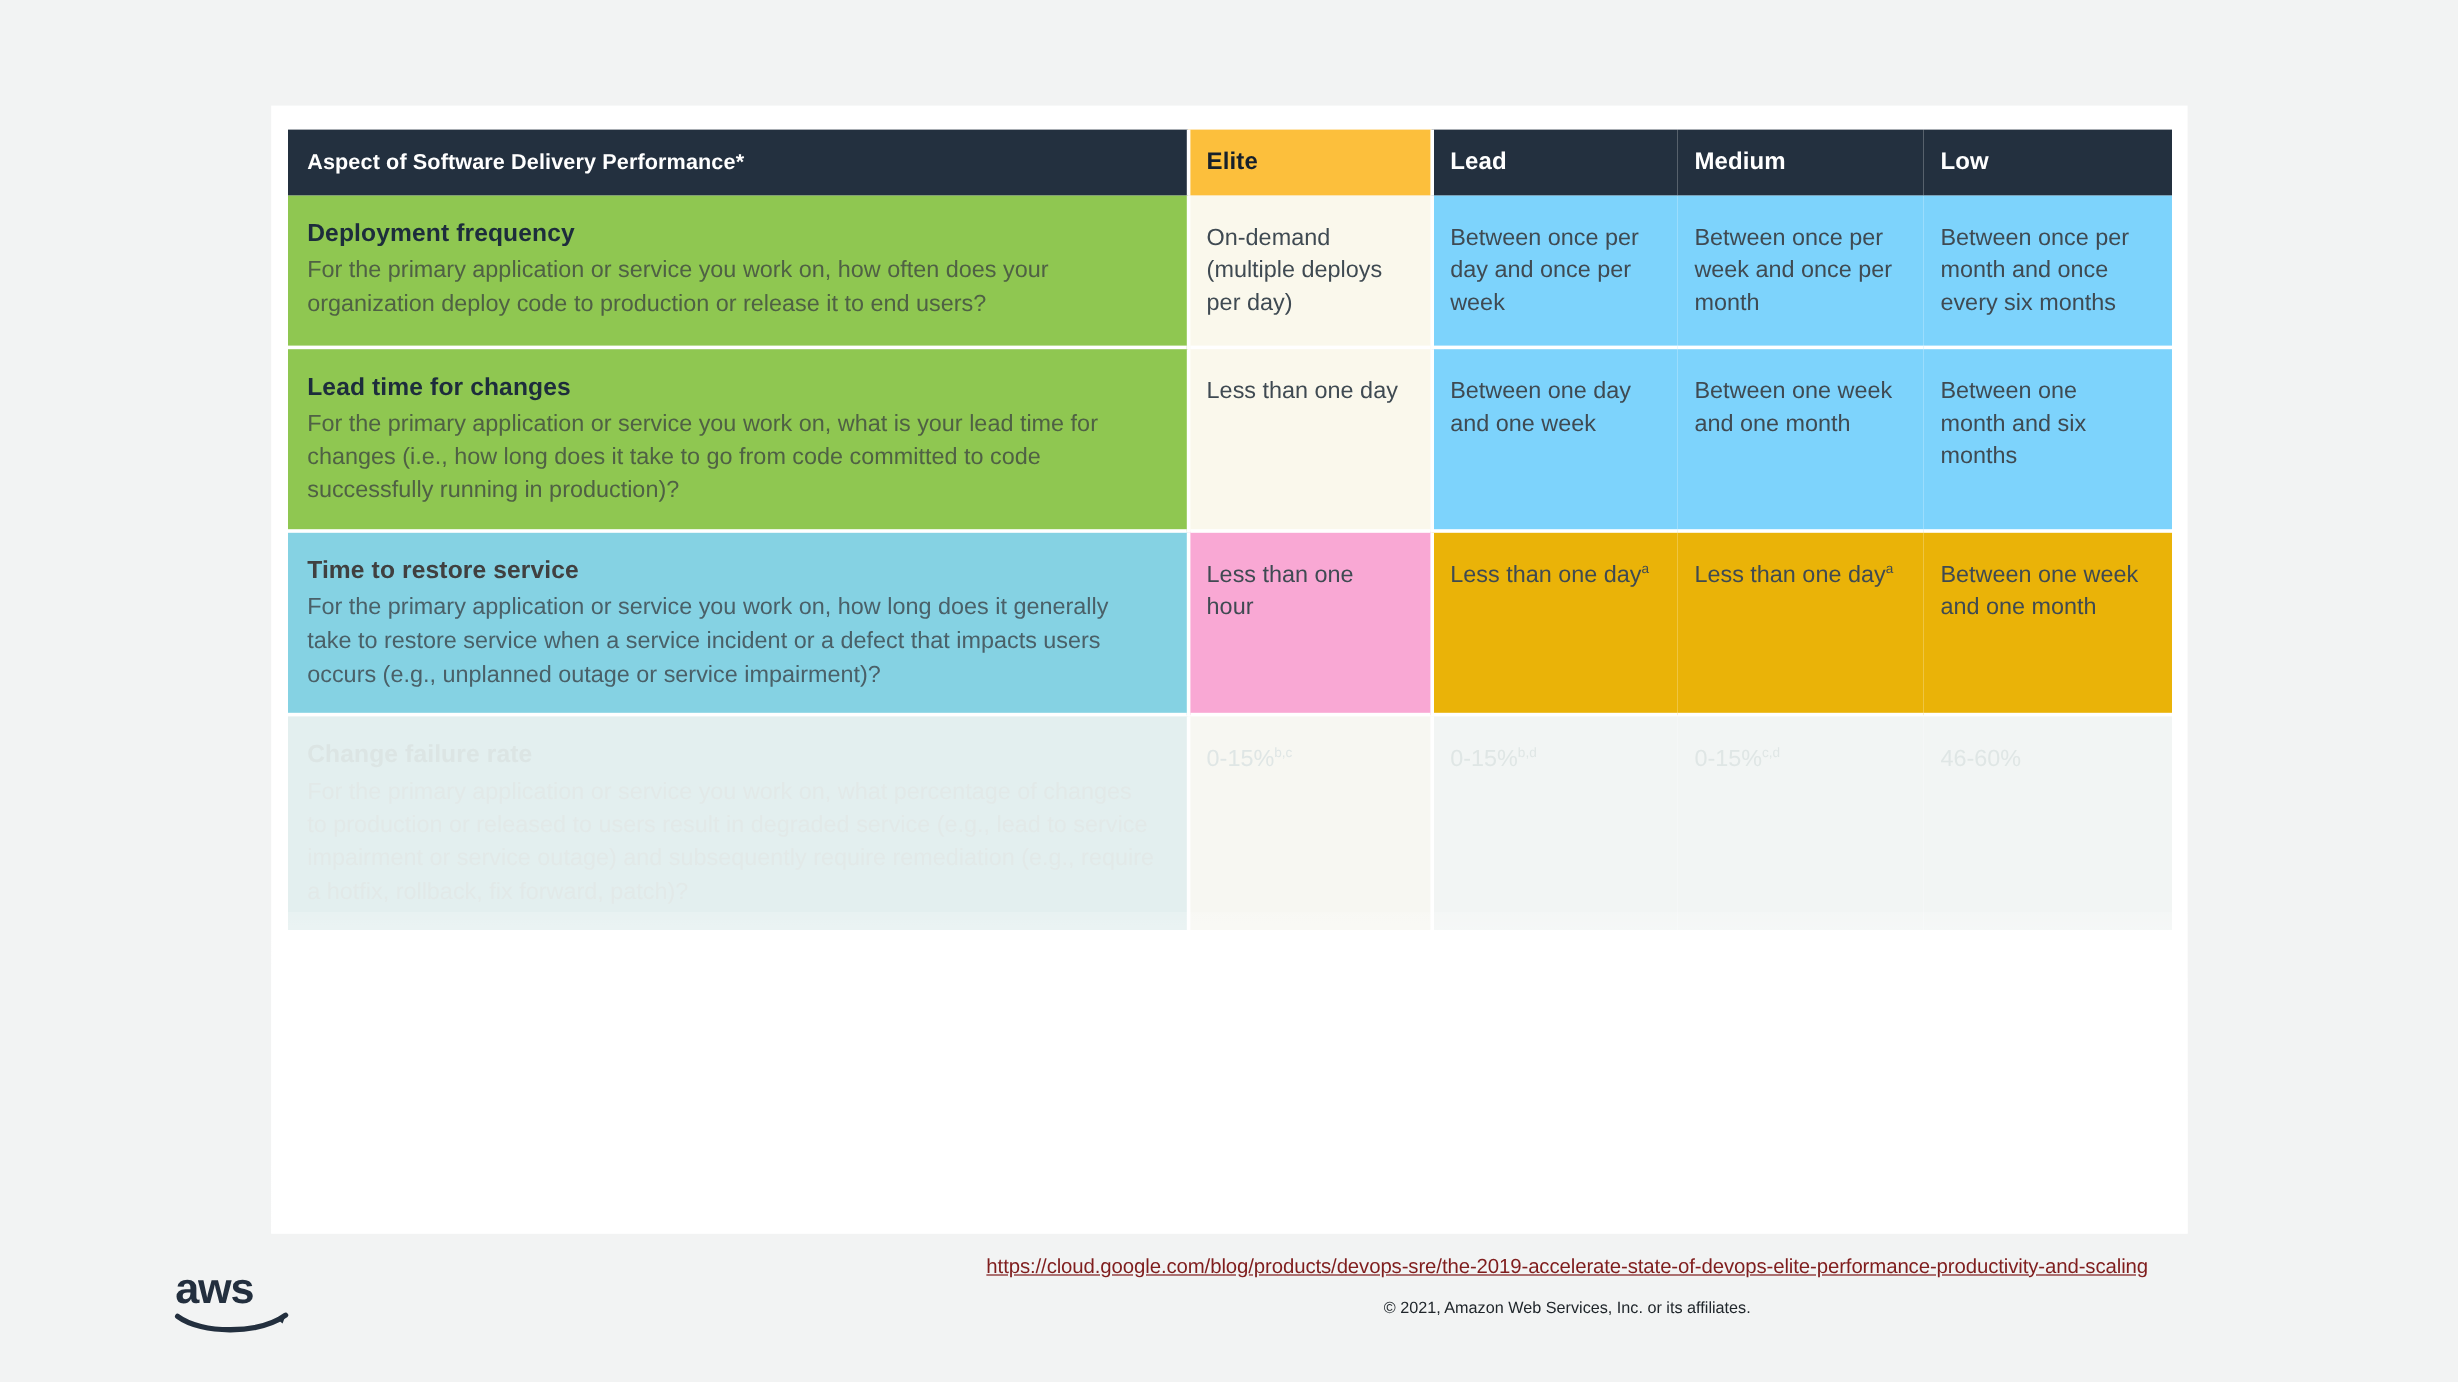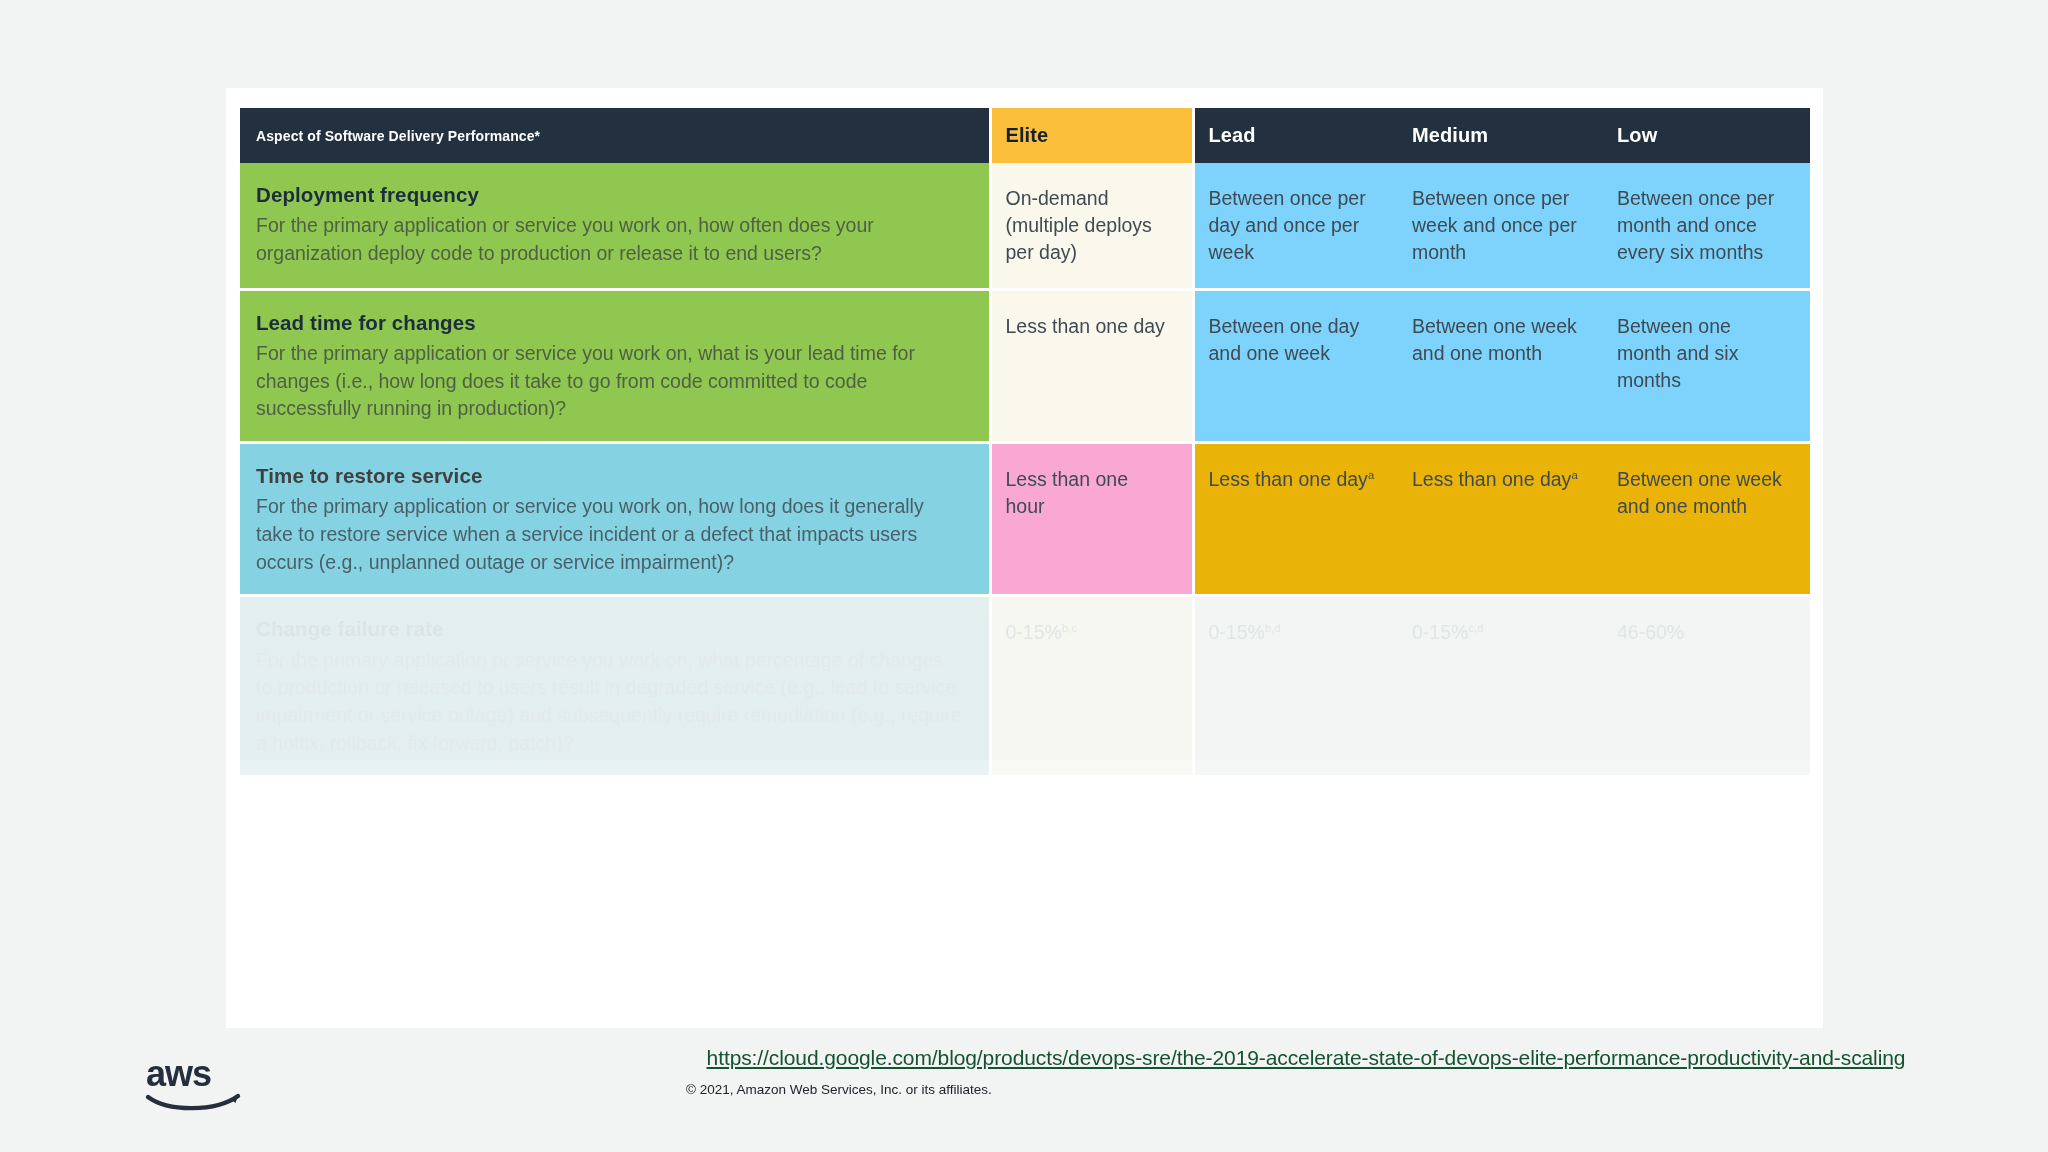--- a/index.html
+++ b/index.html
@@ -47,21 +47,21 @@
     color: #ffffff;
     font-size: 20px;
     font-weight: bold;
     text-align: left;
     padding: 16px 0 16px 14px;
     height: 54px;
     box-sizing: border-box;
     vertical-align: middle;
     letter-spacing: .1px;
   }
-  thead th.head-aspect { padding-left: 16px; font-size: 14px; }
+  thead th.head-aspect { padding-left: 16px; font-size: 18px; }
   thead th.head-elite {
     background: #fcbf3c;
     color: #16202b;
     border-left: 3px solid #ffffff;
     border-right: 3px solid #ffffff;
   }
 
   
   tbody td {
     vertical-align: top;
@@ -138,33 +138,33 @@
     pointer-events: none;
   }
 
   
   #footer-link {
     position: absolute;
     left: 686px;
     top: 1046px;
     width: 1240px;
     text-align: center;
-    font-size: 21px;
-    color: #14532d;
+    font-size: 17px;
+    color: #7f1d1d;
     text-decoration: underline;
     letter-spacing: -.1px;
     white-space: nowrap;
     cursor: pointer;
   }
   #footer-copy {
     position: absolute;
     left: 686px;
     top: 1082px;
     width: 1240px;
-    text-align: left;
+    text-align: center;
     font-size: 13.5px;
     color: #20262b;
   }
 
   
   #aws-logo {
     position: absolute;
     left: 98px;
     top: 1052px;
     width: 108px;

